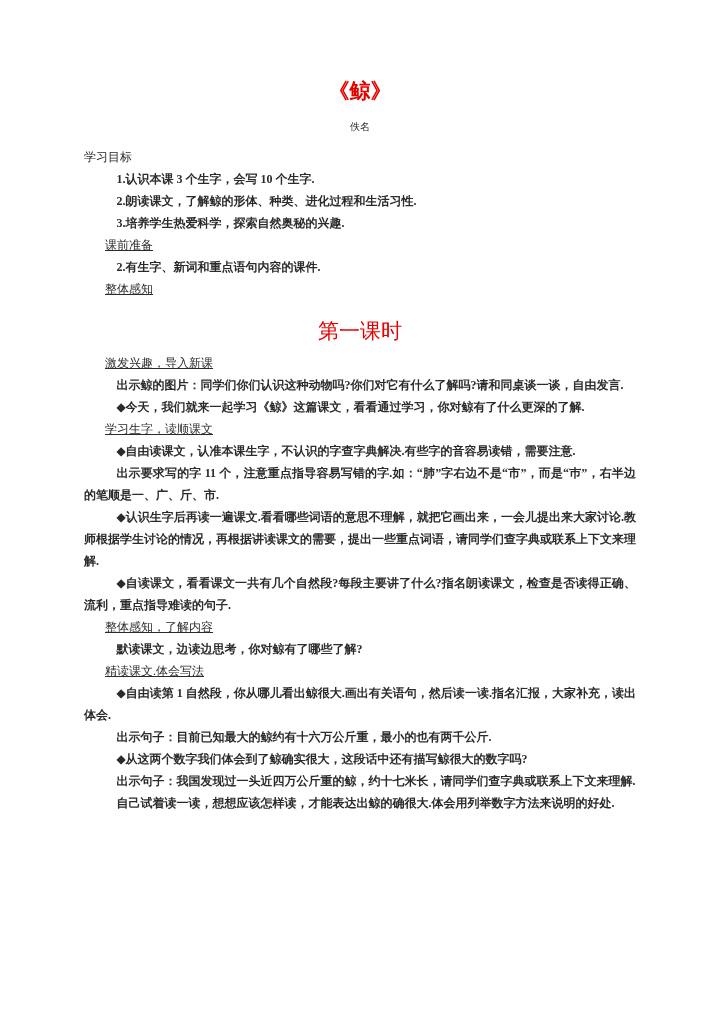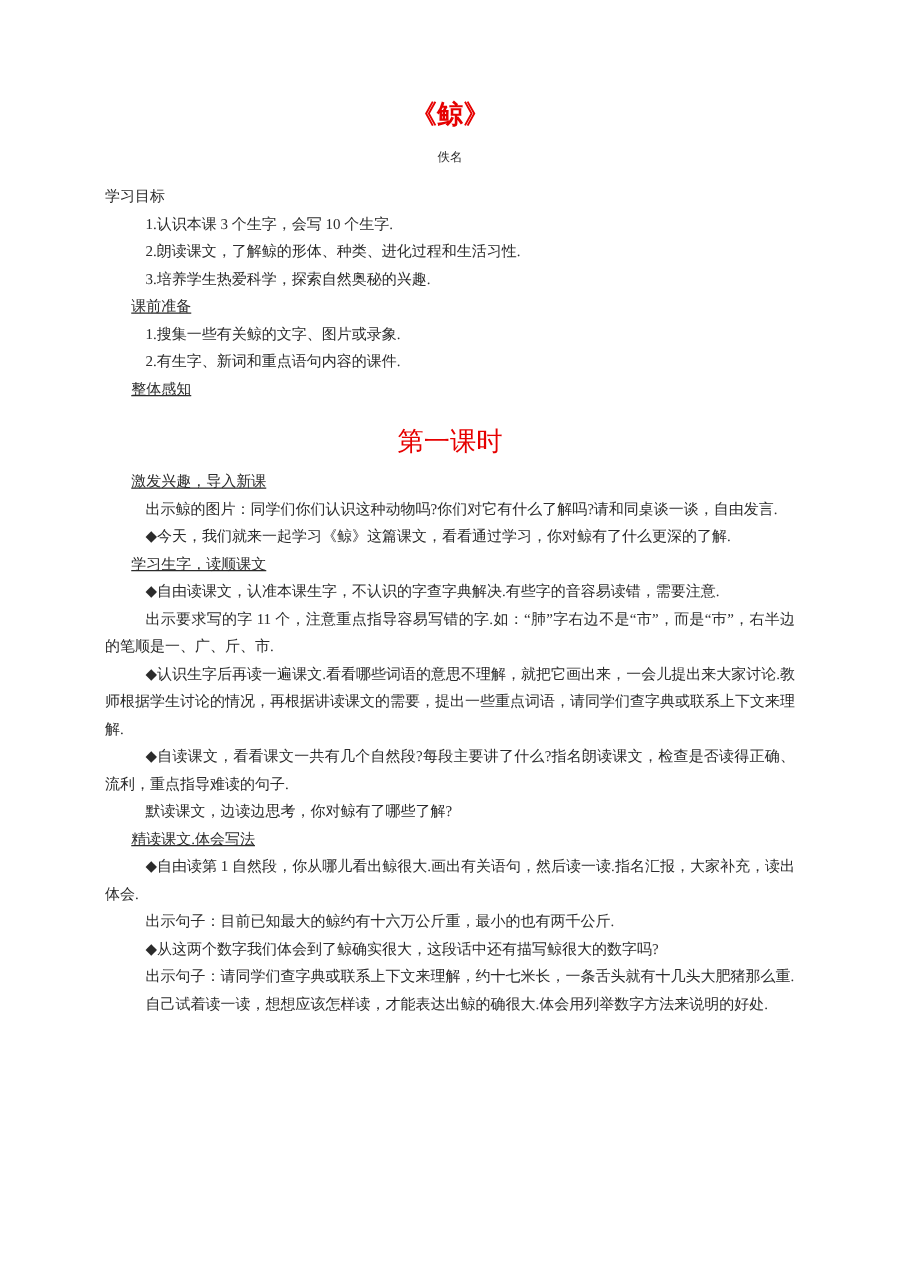--- a/index.html
+++ b/index.html
@@ -34,21 +34,21 @@
   }
   p.body-line {
     margin: 0;
     font-size: 12px;
     line-height: 22px;
     color: #2b2b2b;
     text-align: justify;
   }
   .ind0 { text-indent: 0; }
   .ind1 { text-indent: 1.75em; text-decoration: underline; }
-  .ind2 { text-indent: 2.7em; }
+  .ind2 { text-indent: 2.7em; font-weight: bold; }
   .spacer { height: 20px; }
   .session-title {
     font-size: 21px;
     line-height: 22px;
     color: #e60000;
     text-align: center;
     margin: 0 0 10px 0;
   }
 </style>
 </head>
@@ -59,38 +59,38 @@
   <h1 class="doc-title">《鲸》</h1>
 
   <div class="doc-author">佚名</div>
 
   <p class="body-line ind0">学习目标</p>
   <p class="body-line ind2">1.认识本课 3 个生字，会写 10 个生字.</p>
   <p class="body-line ind2">2.朗读课文，了解鲸的形体、种类、进化过程和生活习性.</p>
   <p class="body-line ind2">3.培养学生热爱科学，探索自然奥秘的兴趣.</p>
 
   <p class="body-line ind1">课前准备</p>
-  <p class="body-line ind2">1.搜集一些有关鲸的文字、图片或录象.</p>
   <p class="body-line ind2">2.有生字、新词和重点语句内容的课件.</p>
 
   <p class="body-line ind1">整体感知</p>
 
   <div class="spacer"></div>
 
   <p class="session-title">第一课时</p>
 
   <p class="body-line ind1">激发兴趣，导入新课</p>
   <p class="body-line ind2">出示鲸的图片：同学们你们认识这种动物吗?你们对它有什么了解吗?请和同桌谈一谈，自由发言.</p>
   <p class="body-line ind2">◆今天，我们就来一起学习《鲸》这篇课文，看看通过学习，你对鲸有了什么更深的了解.</p>
   <p class="body-line ind1">学习生字，读顺课文</p>
   <p class="body-line ind2">◆自由读课文，认准本课生字，不认识的字查字典解决.有些字的音容易读错，需要注意.</p>
   <p class="body-line ind2">出示要求写的字 11 个，注意重点指导容易写错的字.如：“肺”字右边不是“市”，而是“巿”，右半边的笔顺是一、广、斤、市.</p>
   <p class="body-line ind2">◆认识生字后再读一遍课文.看看哪些词语的意思不理解，就把它画出来，一会儿提出来大家讨论.教师根据学生讨论的情况，再根据讲读课文的需要，提出一些重点词语，请同学们查字典或联系上下文来理解.</p>
   <p class="body-line ind2">◆自读课文，看看课文一共有几个自然段?每段主要讲了什么?指名朗读课文，检查是否读得正确、流利，重点指导难读的句子.</p>
+  <p class="body-line ind1">整体感知，了解内容</p>
   <p class="body-line ind2">默读课文，边读边思考，你对鲸有了哪些了解?</p>
   <p class="body-line ind1">精读课文.体会写法</p>
   <p class="body-line ind2">◆自由读第 1 自然段，你从哪儿看出鲸很大.画出有关语句，然后读一读.指名汇报，大家补充，读出体会.</p>
   <p class="body-line ind2">出示句子：目前已知最大的鲸约有十六万公斤重，最小的也有两千公斤.</p>
   <p class="body-line ind2">◆从这两个数字我们体会到了鲸确实很大，这段话中还有描写鲸很大的数字吗?</p>
-  <p class="body-line ind2">出示句子：请同学们查字典或联系上下文来理解，约十七米长，一条舌头就有十几头大肥猪那么重.</p>
+  <p class="body-line ind2">出示句子：我国发现过一头近四万公斤重的鲸，约十七米长，请同学们查字典或联系上下文来理解.</p>
   <p class="body-line ind2">自己试着读一读，想想应该怎样读，才能表达出鲸的确很大.体会用列举数字方法来说明的好处.</p>
 
 </div>
 
 </body></html>

